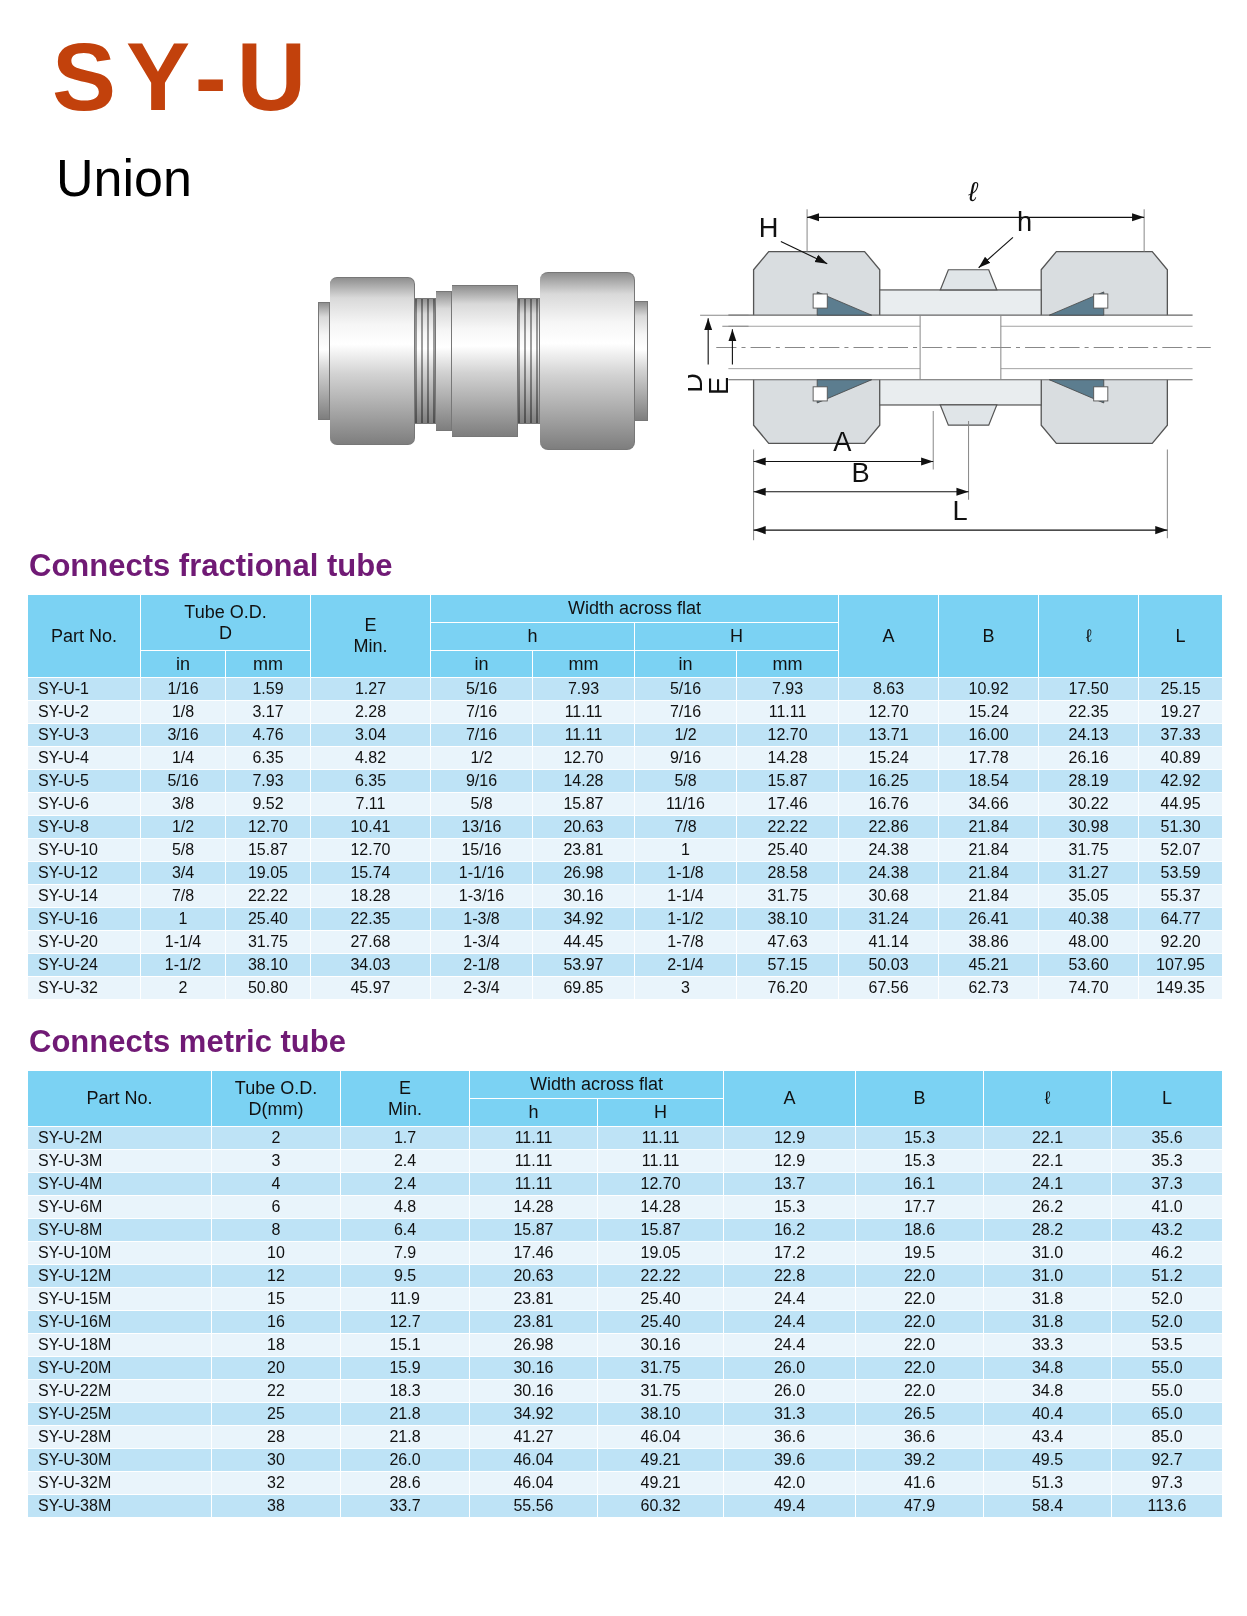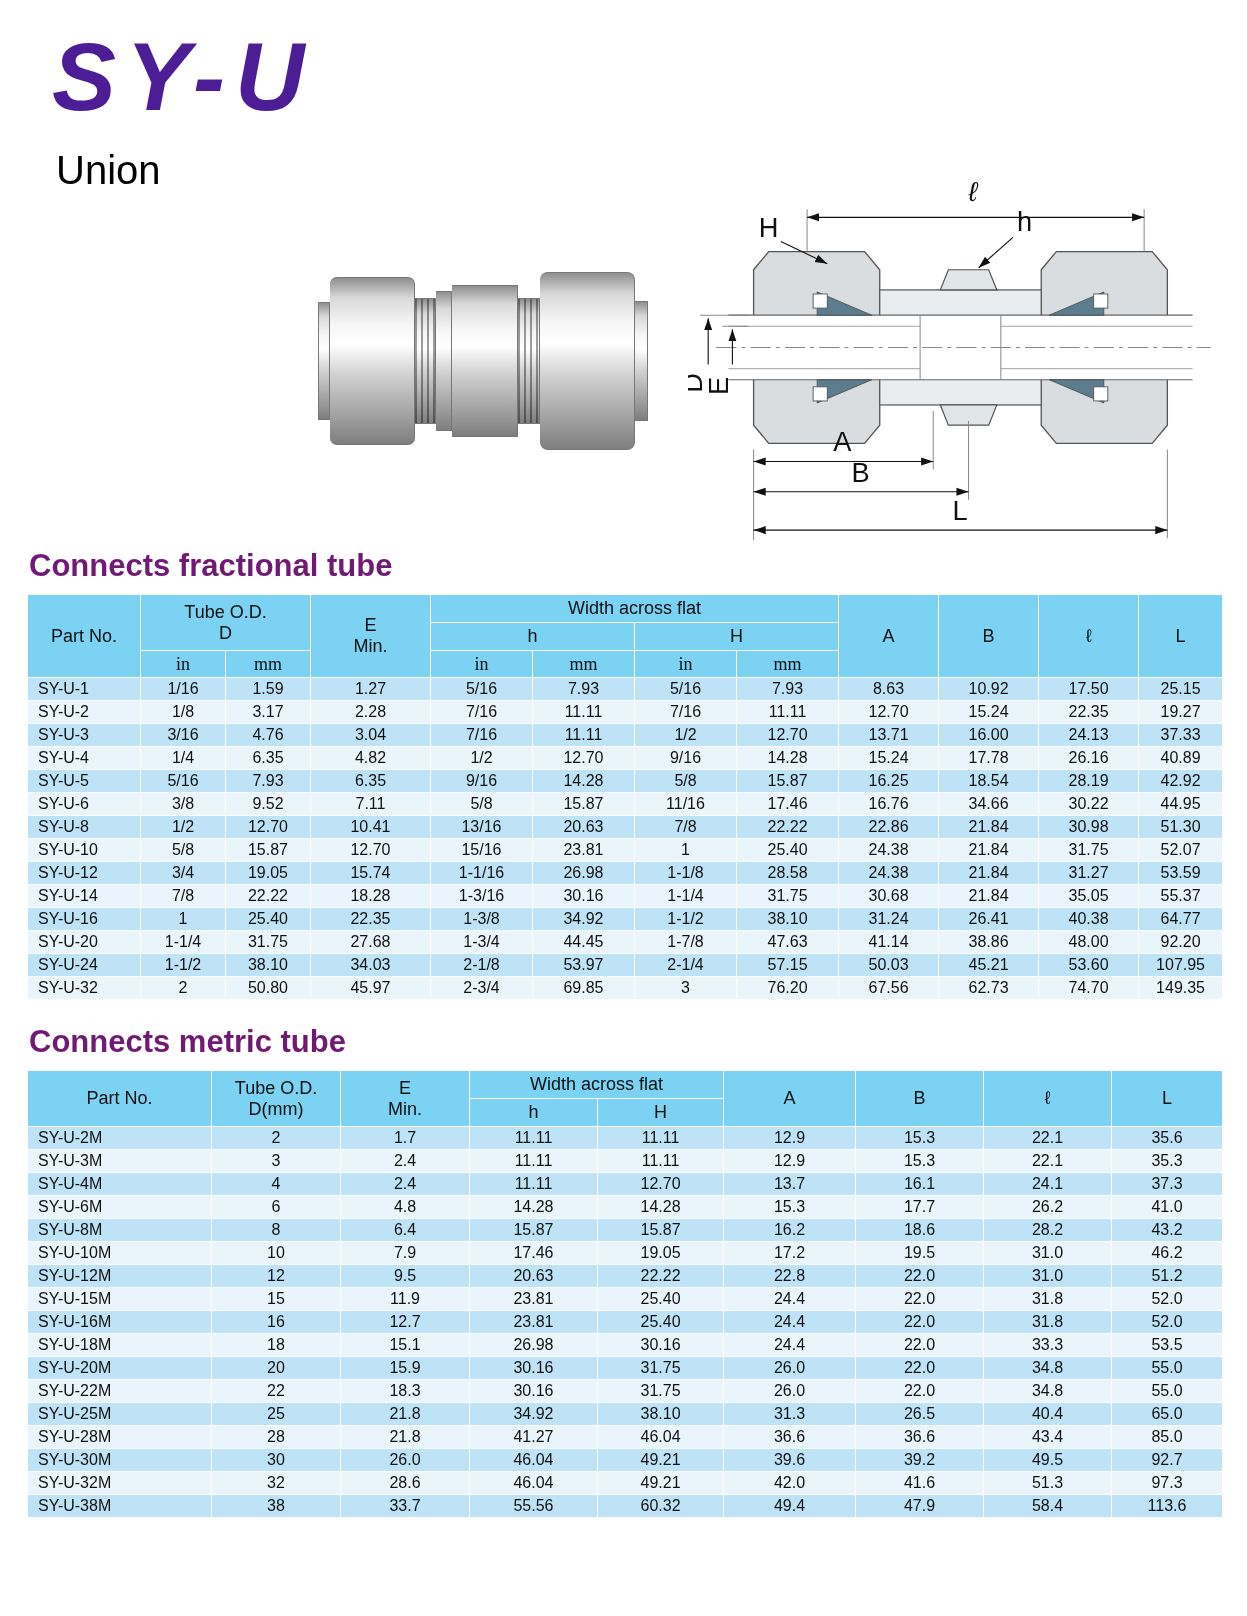--- a/index.html
+++ b/index.html
@@ -6,26 +6,25 @@
   html,body { background:#ffffff; }
   body {
     width:1247px; height:1616px; position:relative; overflow:hidden;
     font-family:"Liberation Sans", sans-serif; color:#111;
   }
 
   
   .product-code {
     position:absolute; left:52px; top:22px;
     font-size:96px; font-weight:bold; letter-spacing:10px;
-    color:#4c1d95;
-    font-style:italic;
+    color:#c2410c;
   }
   .product-name {
     position:absolute; left:56px; top:148px;
-    font-size:40px; font-weight:normal; color:#000;
+    font-size:52px; font-weight:normal; color:#000;
   }
 
   
   .photo-wrap {
     position:absolute; left:318px; top:268px; width:330px; height:185px;
     display:flex; align-items:center; justify-content:center;
   }
   .seg {
     background:linear-gradient(to bottom,#8f8f8f 0%,#d9d9d9 12%,#f6f6f6 28%,
       #ffffff 40%,#d2d2d2 58%,#ababab 78%,#7e7e7e 100%);
@@ -55,21 +54,21 @@
   .section-title { font-size:31px; font-weight:bold; color:#701a75; margin:0 0 10px 2px; }
   .section-title.second { margin-top:24px; }
 
   table { border-collapse:collapse; table-layout:fixed; width:1195px; }
   th, td { border:1px solid #ffffff; text-align:center; vertical-align:middle; overflow:hidden; }
   thead th { background:#7BD2F3; font-weight:normal; font-size:18px; line-height:1.15; }
   tbody td { font-size:16px; height:23px; padding:0 2px; }
   tbody tr:nth-child(odd)  td { background:#BEE3F6; }
   tbody tr:nth-child(even) td { background:#E9F4FB; }
   td.partno { text-align:left; padding-left:10px;margin-left:48px; }
-  .tr-h1 { height:28px; } .tr-h2 { height:28px; } .tr-h3 { height:27px;font-family:Liberation Serif, serif; }
+  .tr-h1 { height:28px; } .tr-h2 { height:28px; } .tr-h3 { height:27px; }
 </style>
 </head>
 <body>
 
 <div class="product-code">SY-U</div>
 <div class="product-name">Union</div>
 
 <div class="photo-wrap">
   <div class="seg cap-l"></div>
   <div class="seg nut-l"></div>

